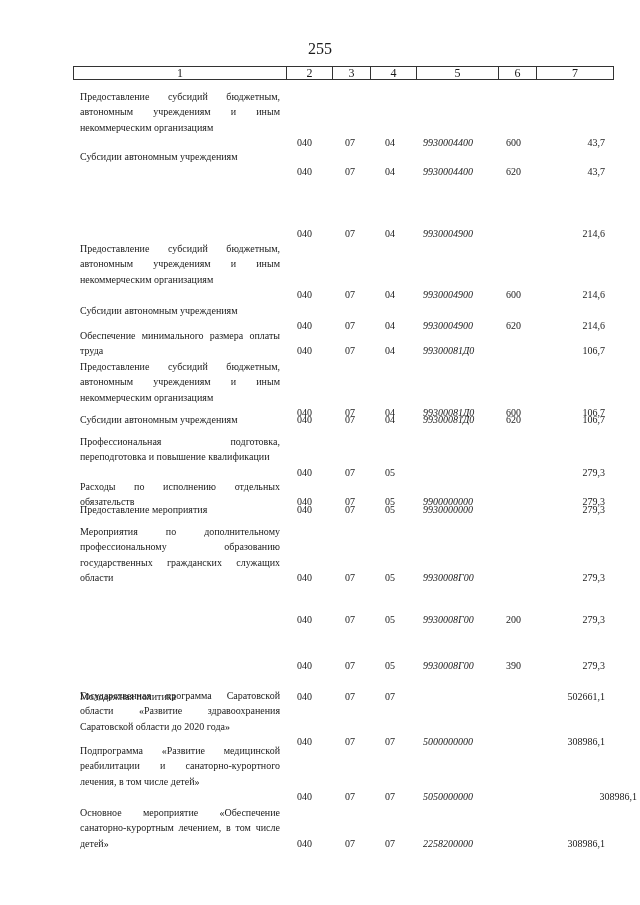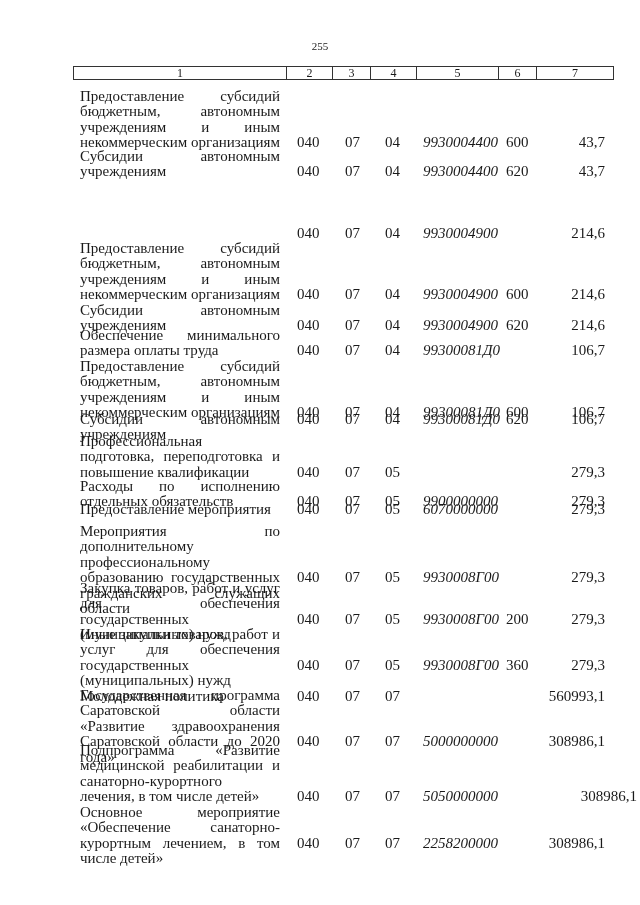--- a/index.html
+++ b/index.html
@@ -1,26 +1,26 @@
 <!DOCTYPE html>
 <html><head>
 <meta charset="utf-8">
 <style>
   html, body { margin: 0; padding: 0; background: #ffffff; }
   body { width: 640px; height: 905px; position: relative; overflow: hidden;
          font-family: "Liberation Serif", "DejaVu Serif", serif; color: #1a1a1a; }
   .page-number { position: absolute; top: 40px; left: 0; width: 640px; text-align: center;
-                 font-size: 11px; }
+                 font-size: 16px; }
   .header-table { position: absolute; top: 66px; left: 73px; height: 14px;
                   border: 1px solid #333; display: flex; box-sizing: border-box; }
   .header-table .hc { border-right: 1px solid #333; text-align: center; font-size: 12px;
                       line-height: 13px; box-sizing: border-box; }
   .header-table .hc:last-child { border-right: none; }
   .rows { position: absolute; top: 82px; left: 0; width: 640px; }
-  .row { position: absolute; left: 0; width: 640px; font-size: 15px; line-height: 15.4px; }
+  .row { position: absolute; left: 0; width: 640px; font-size: 10px; line-height: 15.4px; }
   .row .desc { position: absolute; left: 80px; width: 200px; text-align: justify;
                text-align-last: left; }
   .row .cell { position: absolute; bottom: 0; white-space: nowrap; }
   .c2 { left: 297px; } .c3 { left: 345px; } .c4 { left: 385px; }
   .c5 { left: 423px; font-style: italic; } .c6 { left: 506px; }
   .c7 { right: 35px; text-align: center; }
 </style>
 </head>
 <body>
 
@@ -124,59 +124,57 @@
       <div class="cell c4">05</div>
       <div class="cell c5">9900000000</div>
       <div class="cell c6"></div>
       <div class="cell c7">279,3</div>
     </div>
     <div class="row" style="top: 420px; height: 15.4px;">
       <div class="desc">Предоставление мероприятия</div>
       <div class="cell c2">040</div>
       <div class="cell c3">07</div>
       <div class="cell c4">05</div>
-      <div class="cell c5">6070000000</div>
+      <div class="cell c5">9930000000</div>
       <div class="cell c6"></div>
       <div class="cell c7">279,3</div>
     </div>
     <div class="row" style="top: 442px; height: 61.6px;">
       <div class="desc">Мероприятия по дополнительному профессиональному образованию государственных гражданских служащих области</div>
       <div class="cell c2">040</div>
       <div class="cell c3">07</div>
       <div class="cell c4">05</div>
       <div class="cell c5">9930008Г00</div>
       <div class="cell c6"></div>
       <div class="cell c7">279,3</div>
     </div>
     <div class="row" style="top: 499px; height: 46.2px;">
-      <div class="desc">Закупка товаров, работ и услуг для обеспечения государственных (муниципальных) нужд</div>
       <div class="cell c2">040</div>
       <div class="cell c3">07</div>
       <div class="cell c4">05</div>
       <div class="cell c5">9930008Г00</div>
       <div class="cell c6">200</div>
       <div class="cell c7">279,3</div>
     </div>
     <div class="row" style="top: 545px; height: 46.2px;">
-      <div class="desc">Иные закупки товаров, работ и услуг для обеспечения государственных (муниципальных) нужд</div>
       <div class="cell c2">040</div>
       <div class="cell c3">07</div>
       <div class="cell c4">05</div>
       <div class="cell c5">9930008Г00</div>
-      <div class="cell c6">360</div>
+      <div class="cell c6">390</div>
       <div class="cell c7">279,3</div>
     </div>
     <div class="row" style="top: 607px; height: 15.4px;">
       <div class="desc">Молодежная политика</div>
       <div class="cell c2">040</div>
       <div class="cell c3">07</div>
       <div class="cell c4">07</div>
       <div class="cell c5"></div>
       <div class="cell c6"></div>
-      <div class="cell c7">560993,1</div>
+      <div class="cell c7">502661,1</div>
     </div>
     <div class="row" style="top: 606px; height: 61.6px;">
       <div class="desc">Государственная программа Саратовской области «Развитие здравоохранения Саратовской области до 2020 года»</div>
       <div class="cell c2">040</div>
       <div class="cell c3">07</div>
       <div class="cell c4">07</div>
       <div class="cell c5">5000000000</div>
       <div class="cell c6"></div>
       <div class="cell c7">308986,1</div>
     </div>

